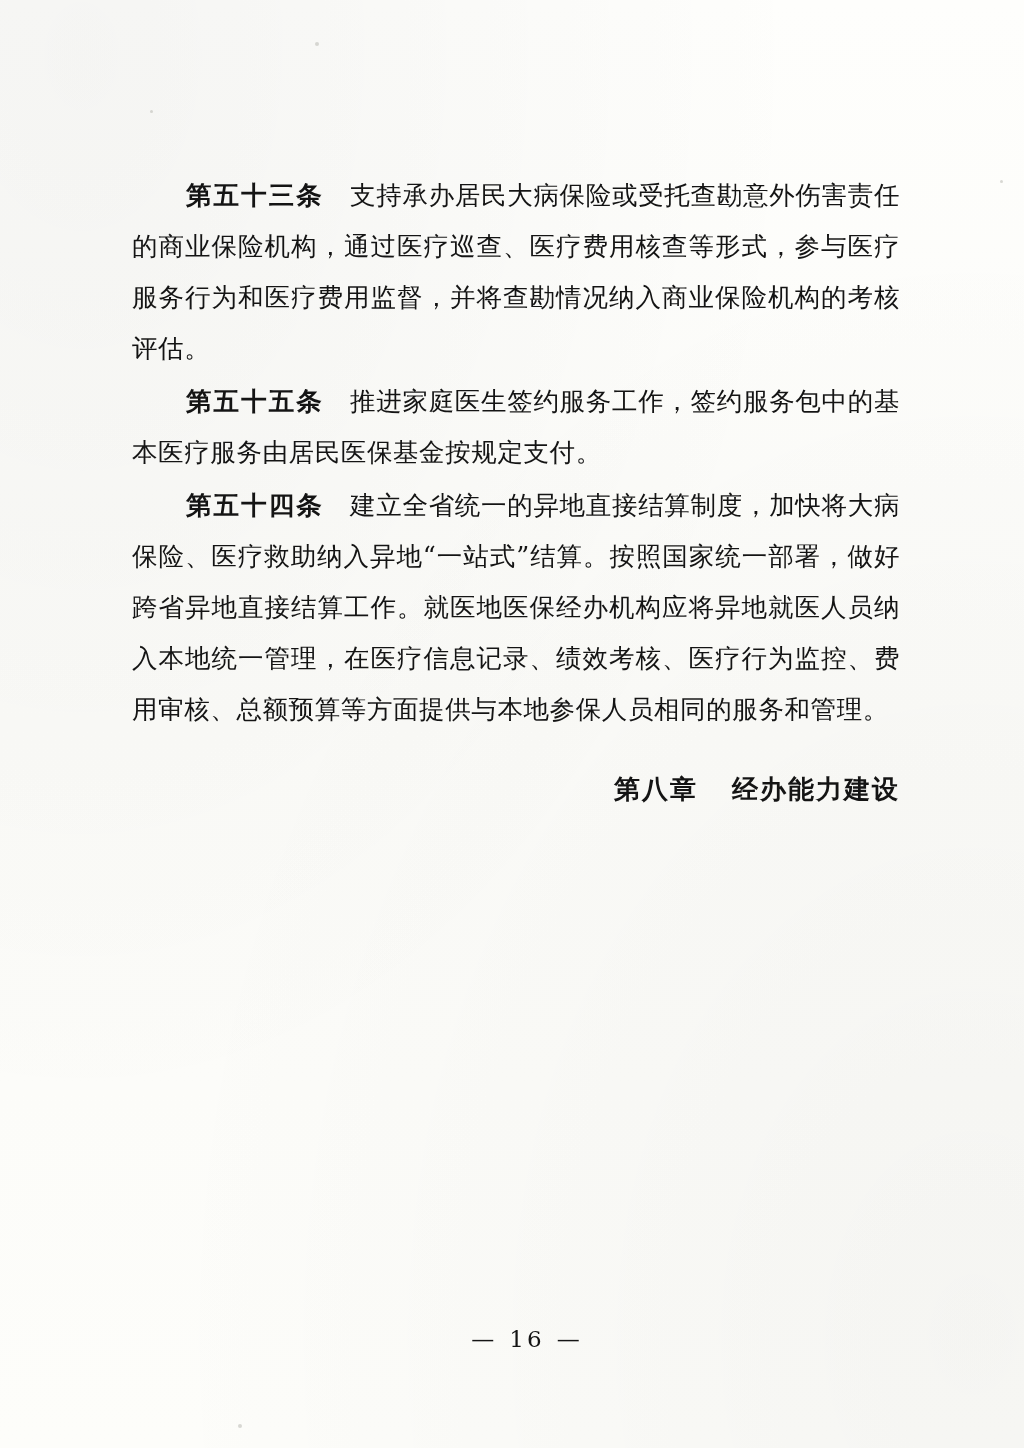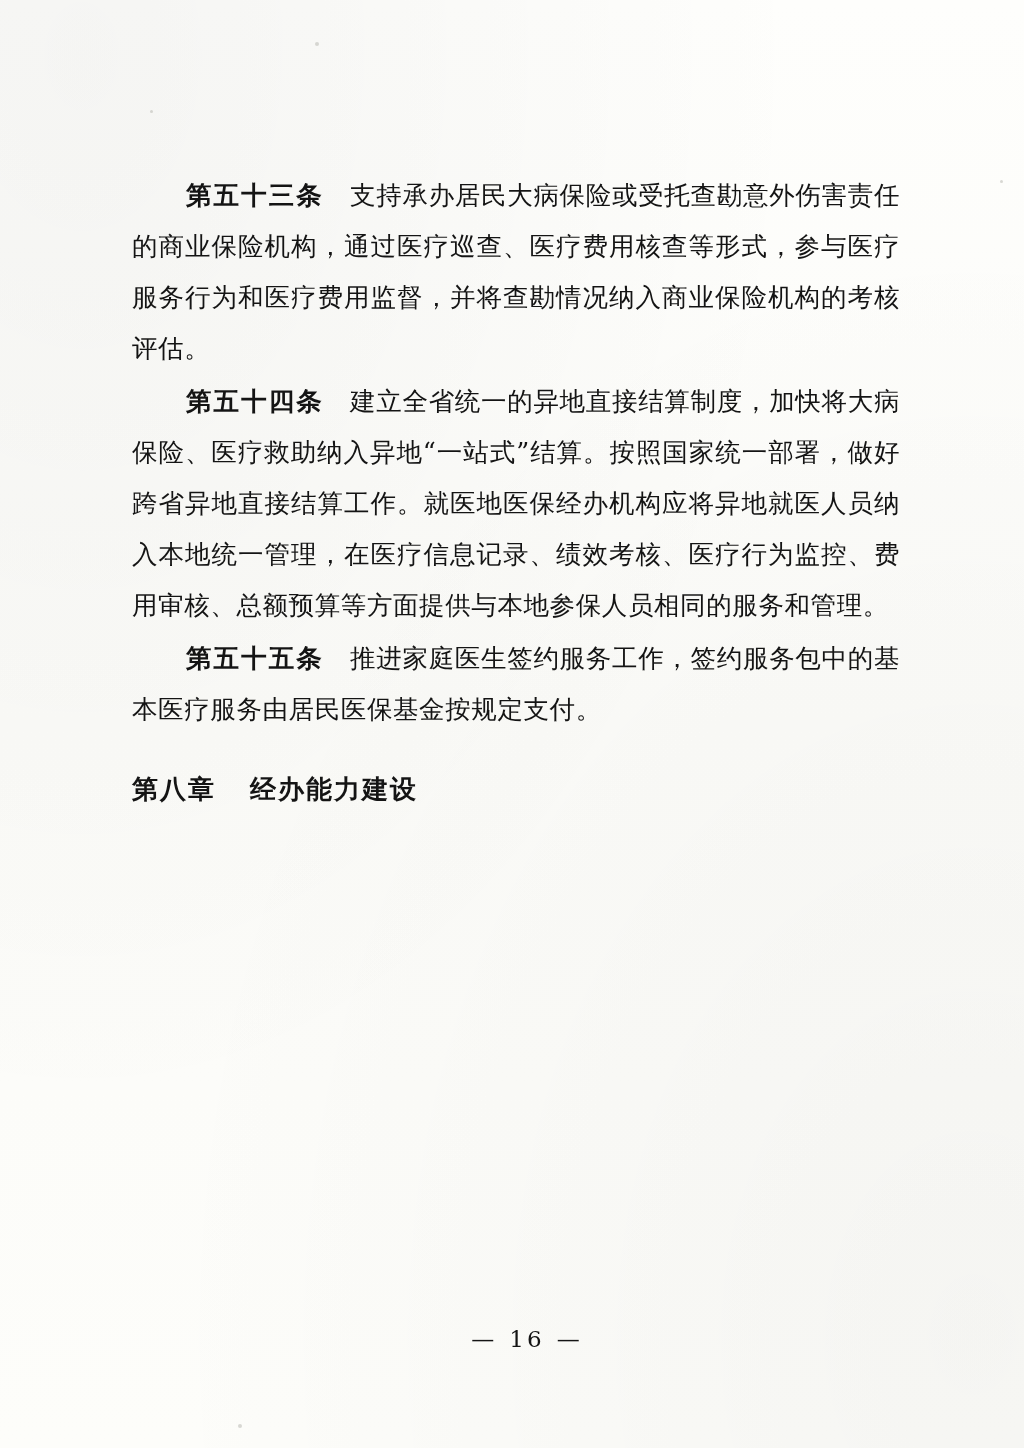--- a/index.html
+++ b/index.html
@@ -49,21 +49,21 @@
   }
   .gap {
     display: inline-block;
     width: 26px;
   }
   h2.chapter {
     margin: 30px 0 22px 0;
     font-size: 26px;
     line-height: 48px;
     font-weight: bold;
-    text-align: left;
+    text-align: right;
     letter-spacing: 2px;
   }
   .chapter .chapter-gap {
     display: inline-block;
     width: 34px;
   }
   .page-number {
     position: absolute;
     left: 0;
     right: 10px;
@@ -93,23 +93,23 @@
 
   <div class="speck" style="left:315px; top:42px; width:4px; height:4px;"></div>
   <div class="speck" style="left:150px; top:110px; width:3px; height:3px;"></div>
   <div class="speck" style="left:1000px; top:180px; width:3px; height:3px;"></div>
   <div class="speck" style="left:238px; top:1424px; width:4px; height:4px;"></div>
 
   <div class="content">
 
     <p class="para indent"><span class="lead">第五十三条</span><span class="gap"></span><span>支持承办居民大病保险或受托查勘意外伤害责任的商业保险机构，通过医疗巡查、医疗费用核查等形式，参与医疗服务行为和医疗费用监督，并将查勘情况纳入商业保险机构的考核评估。</span></p>
 
+    <p class="para indent"><span class="lead">第五十五条</span><span class="gap"></span><span>推进家庭医生签约服务工作，签约服务包中的基本医疗服务由居民医保基金按规定支付。</span></p>
+
     <p class="para indent"><span class="lead">第五十四条</span><span class="gap"></span><span>建立全省统一的异地直接结算制度，加快将大病保险、医疗救助纳入异地“一站式”结算。按照国家统一部署，做好跨省异地直接结算工作。就医地医保经办机构应将异地就医人员纳入本地统一管理，在医疗信息记录、绩效考核、医疗行为监控、费用审核、总额预算等方面提供与本地参保人员相同的服务和管理。</span></p>
-
-    <p class="para indent"><span class="lead">第五十五条</span><span class="gap"></span><span>推进家庭医生签约服务工作，签约服务包中的基本医疗服务由居民医保基金按规定支付。</span></p>
 
     <h2 class="chapter"><span>第八章</span><span class="chapter-gap"></span><span>经办能力建设</span></h2>
 
 
 
   </div>
 
   <div class="page-number"><span class="dash">—</span><span>16</span><span class="dash">—</span></div>
 </div>
 

